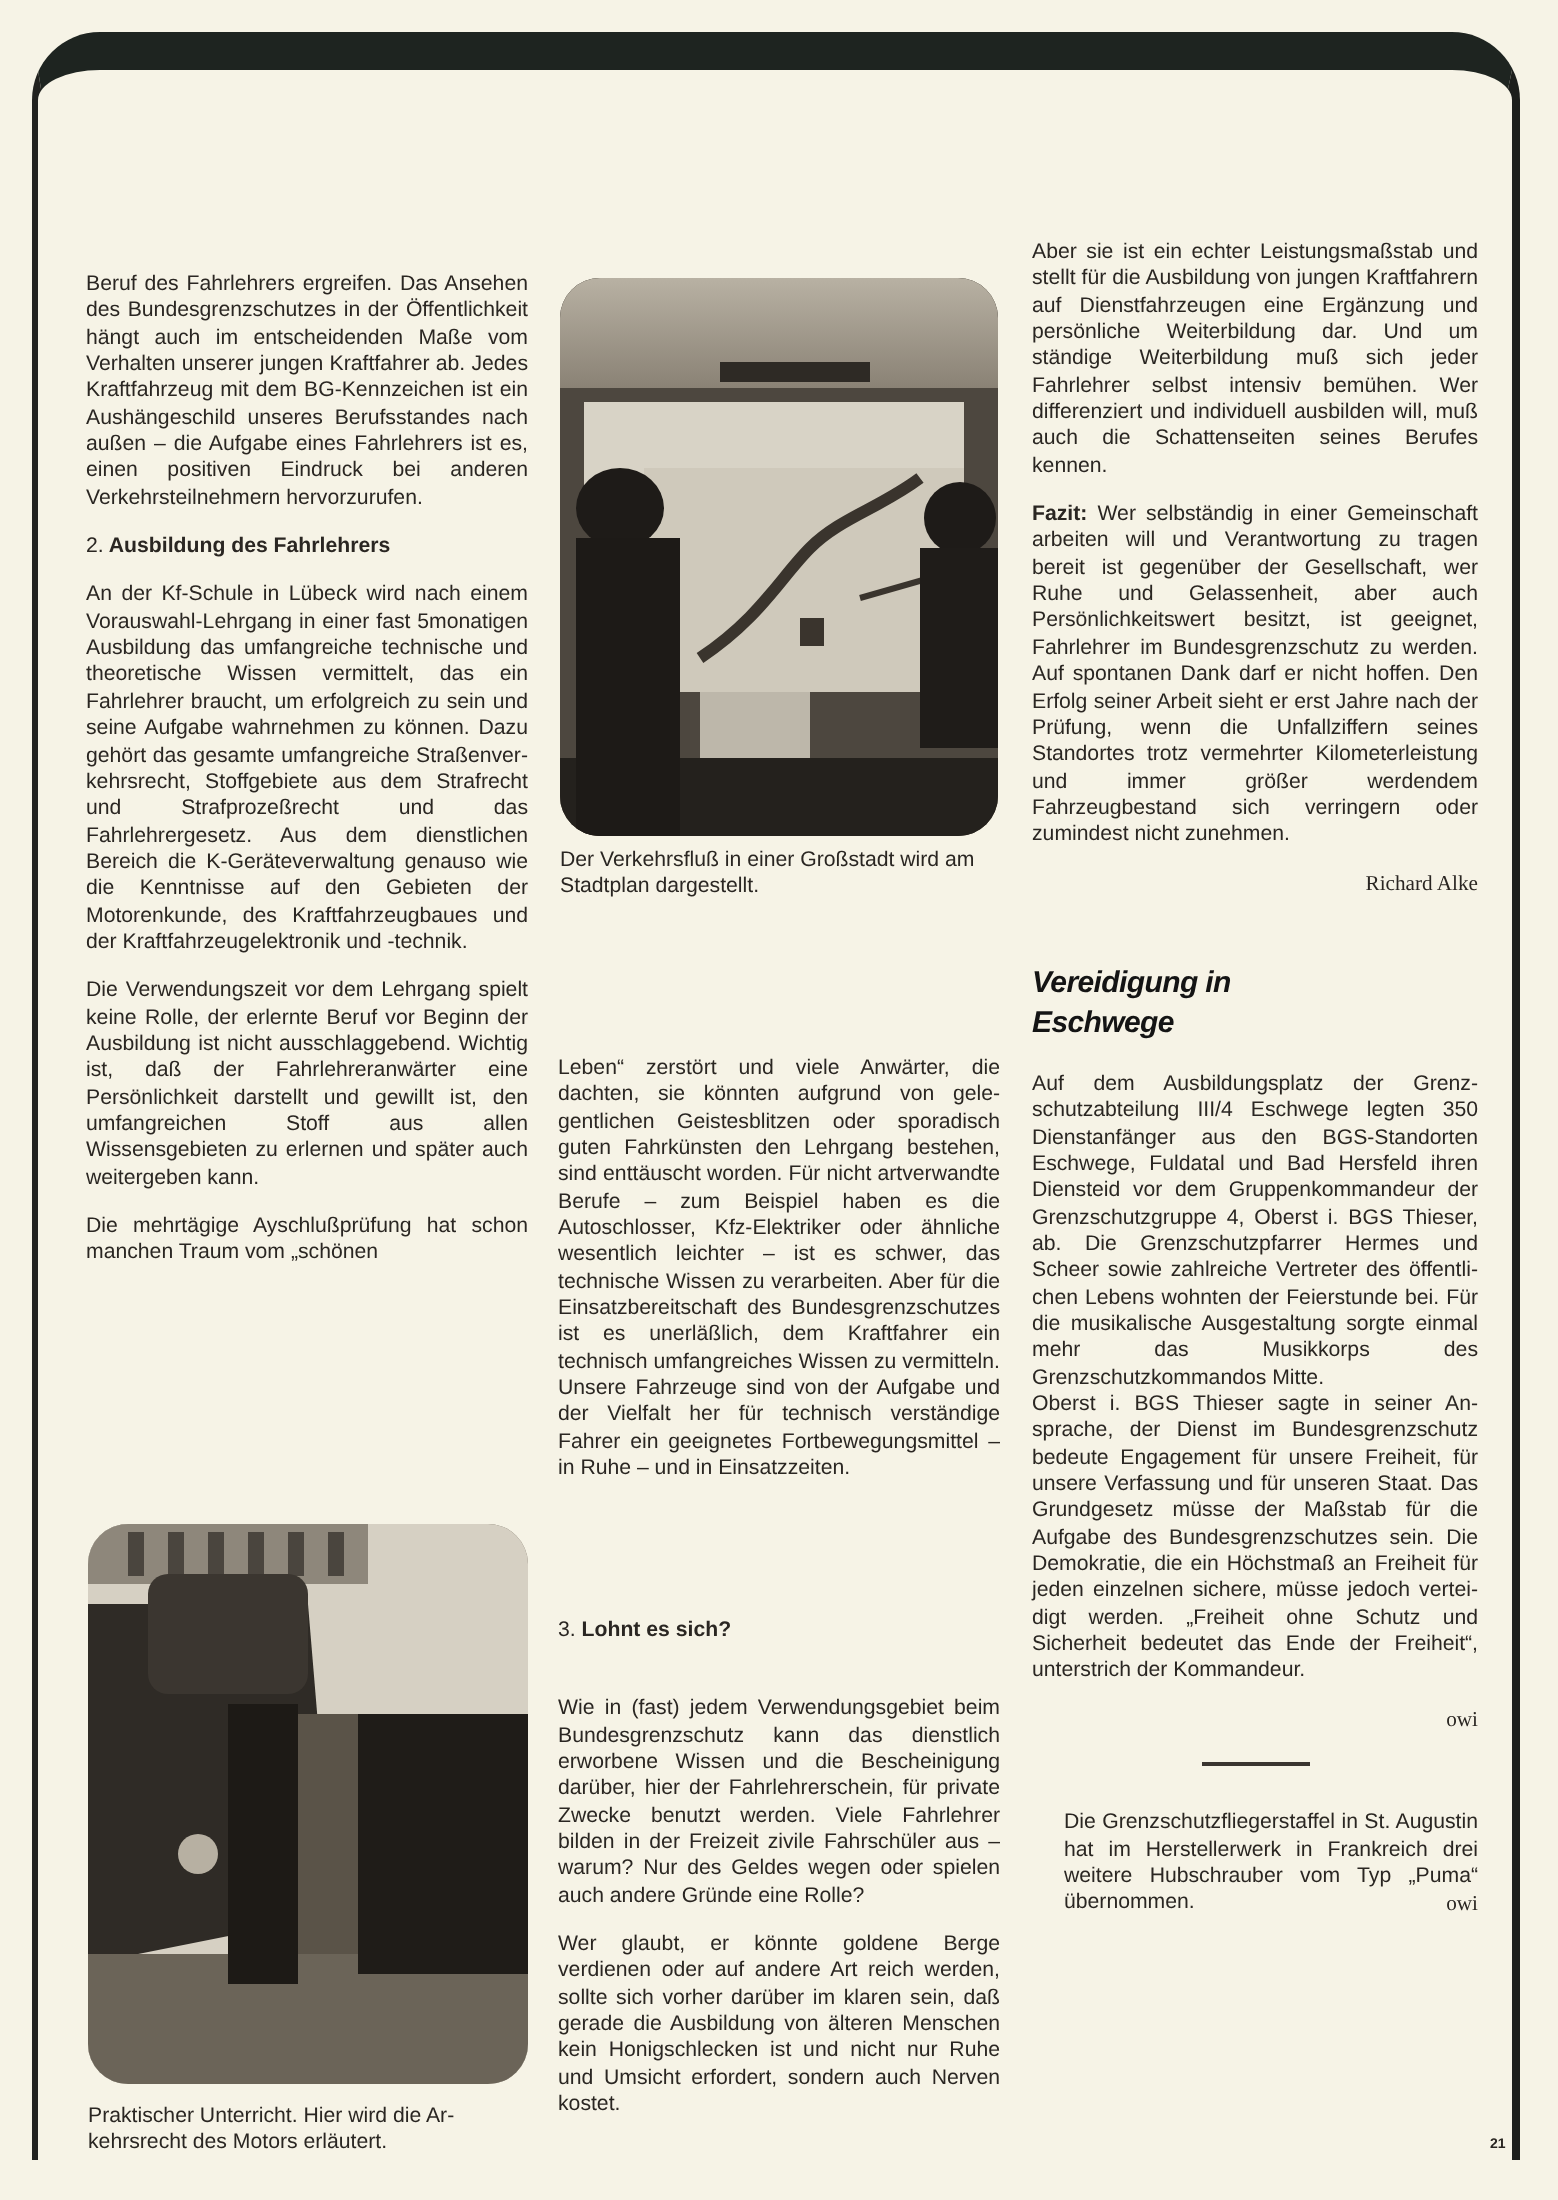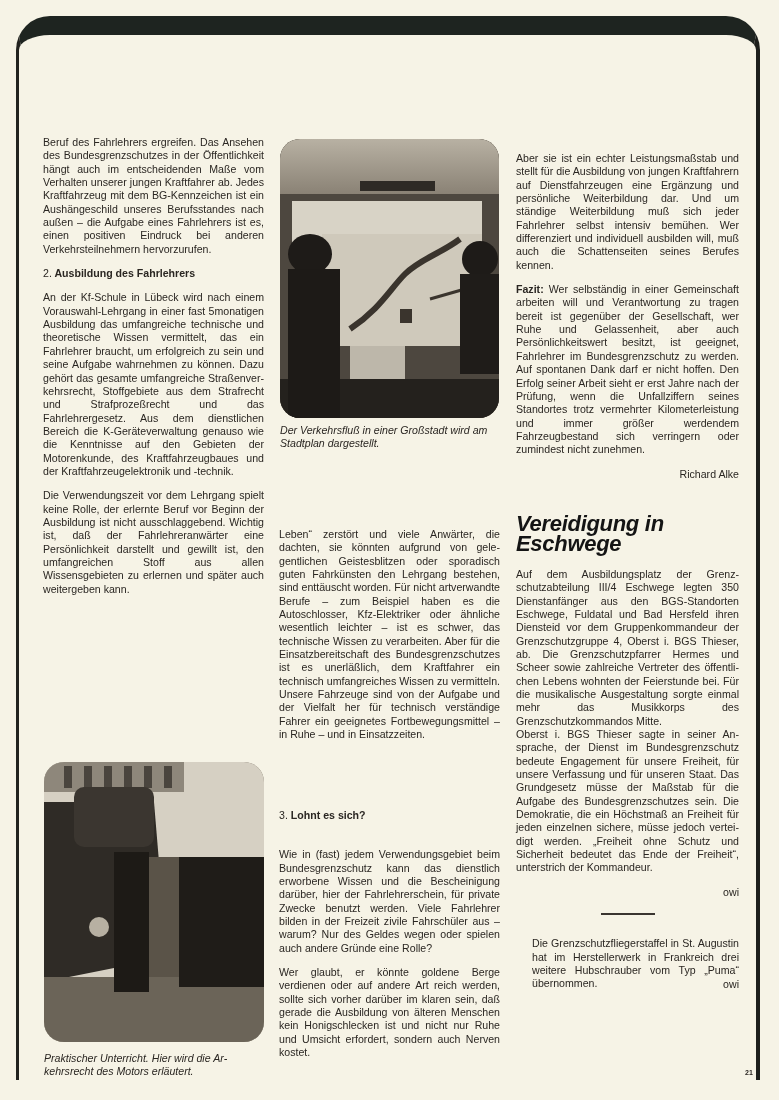--- a/index.html
+++ b/index.html
@@ -14,58 +14,59 @@
     border-top: 19px solid #1e2420;
     border-left: 3px solid #22221f;
     border-right: 4px solid #1d1f1c;
     border-radius: 34px 34px 0 0;
     box-sizing: border-box;
   }
   .col { position: absolute; font-size: 10.6px; line-height: 13.35px; text-align: justify; }
   .col p { margin: 0 0 11px 0; hyphens: manual; }
   .col1 { left: 43px; top: 136px; width: 221px; }
   .col2 { left: 279px; width: 221px; }
-  .col3 { left: 516px; top: 152px; width: 223px; }
+  .col3 { left: 516px; top: 120px; width: 223px; }
   .subhead { font-weight: bold; margin: 0 0 4px 0; }
   .subhead .num { font-weight: normal; }
   .fazit-label { font-weight: bold; }
-  .sign { text-align: right; margin: -11px 0 11px 0; }
+  .sign { text-align: right; margin: -11px 0 11px 0; font-family: Liberation Serif, serif; }
   .h2 {
     font-family: "Liberation Sans", sans-serif; font-weight: bold; font-style: italic;
-    font-size: 22px; line-height: 20px; color: #141414; letter-spacing: -0.3px;
+    font-size: 15px; line-height: 20px; color: #141414; letter-spacing: -0.3px;
     margin: 0 0 14px 0; text-align: left;
   }
   .lead { font-weight: bold; text-align: left; margin-bottom: 11px; }
   .rule { width: 54px; height: 2px; background: #3a3530; margin: 14px auto 22px auto; }
   .photo {
     position: absolute; border-radius: 20px; overflow: hidden;
     background: #6e665a;
   }
   .photo1 { left: 280px; top: 139px; width: 219px; height: 279px; }
   .photo2 { left: 44px; top: 762px; width: 220px; height: 280px; }
-  .caption { position: absolute; font-style: italic; font-size: 10.6px; line-height: 13.35px; }
+  .caption { position: absolute; font-size: 10.6px; line-height: 13.35px; }
   .cap1 { left: 280px; top: 424px; width: 224px; }
   .cap2 { left: 44px; top: 1052px; width: 225px; }
   .pagenum { position: absolute; left: 745px; top: 1069px; font-size: 7px; font-weight: bold; }
   .col2a { top: 528px; }
   .col2b { top: 809px; }
 </style>
 </head>
 <body>
 
 <div class="frame"></div>
 
 <div class="col col1">
   <p>Beruf des Fahrlehrers ergreifen. Das An­sehen des Bundesgrenzschutzes in der Öffentlichkeit hängt auch im entschei­denden Maße vom Verhalten unserer jungen Kraftfahrer ab. Jedes Kraftfahr­zeug mit dem BG-Kennzeichen ist ein Aushängeschild unseres Berufsstandes nach außen – die Aufgabe eines Fahrleh­rers ist es, einen positiven Eindruck bei anderen Verkehrsteilnehmern hervorzu­rufen.</p>
   <p class="subhead" style="margin-top:0;">
     <span class="num">2.</span>
     <span>Ausbildung des Fahrlehrers</span>
   </p>
   <p>An der Kf-Schule in Lübeck wird nach ei­nem Vorauswahl-Lehrgang in einer fast 5monatigen Ausbildung das umfangrei­che technische und theoretische Wissen vermittelt, das ein Fahrlehrer braucht, um erfolgreich zu sein und seine Aufga­be wahrnehmen zu können. Dazu gehört das gesamte umfangreiche Straßenver­kehrsrecht, Stoffgebiete aus dem Straf­recht und Strafprozeßrecht und das Fahrlehrergesetz. Aus dem dienstlichen Bereich die K-Geräteverwaltung genau­so wie die Kenntnisse auf den Gebieten der Motorenkunde, des Kraftfahrzeug­baues und der Kraftfahrzeugelektronik und -technik.</p>
   <p>Die Verwendungszeit vor dem Lehrgang spielt keine Rolle, der erlernte Beruf vor Beginn der Ausbildung ist nicht aus­schlaggebend. Wichtig ist, daß der Fahr­lehreranwärter eine Persönlichkeit dar­stellt und gewillt ist, den umfangreichen Stoff aus allen Wissensgebieten zu er­lernen und später auch weitergeben kann.</p>
+  <p>Die mehrtägige Ayschlußprüfung hat schon manchen Traum vom „schönen</p>
 </div>
 
 <div class="photo photo1">
   <svg width="219" height="279" viewBox="0 0 219 279">
     <defs>
       <linearGradient id="ceil" x1="0" y1="0" x2="0" y2="1">
         <stop offset="0" stop-color="#b8b1a3"></stop>
           <stop offset="1" stop-color="#8a8275"></stop>
       </linearGradient>
     </defs>

